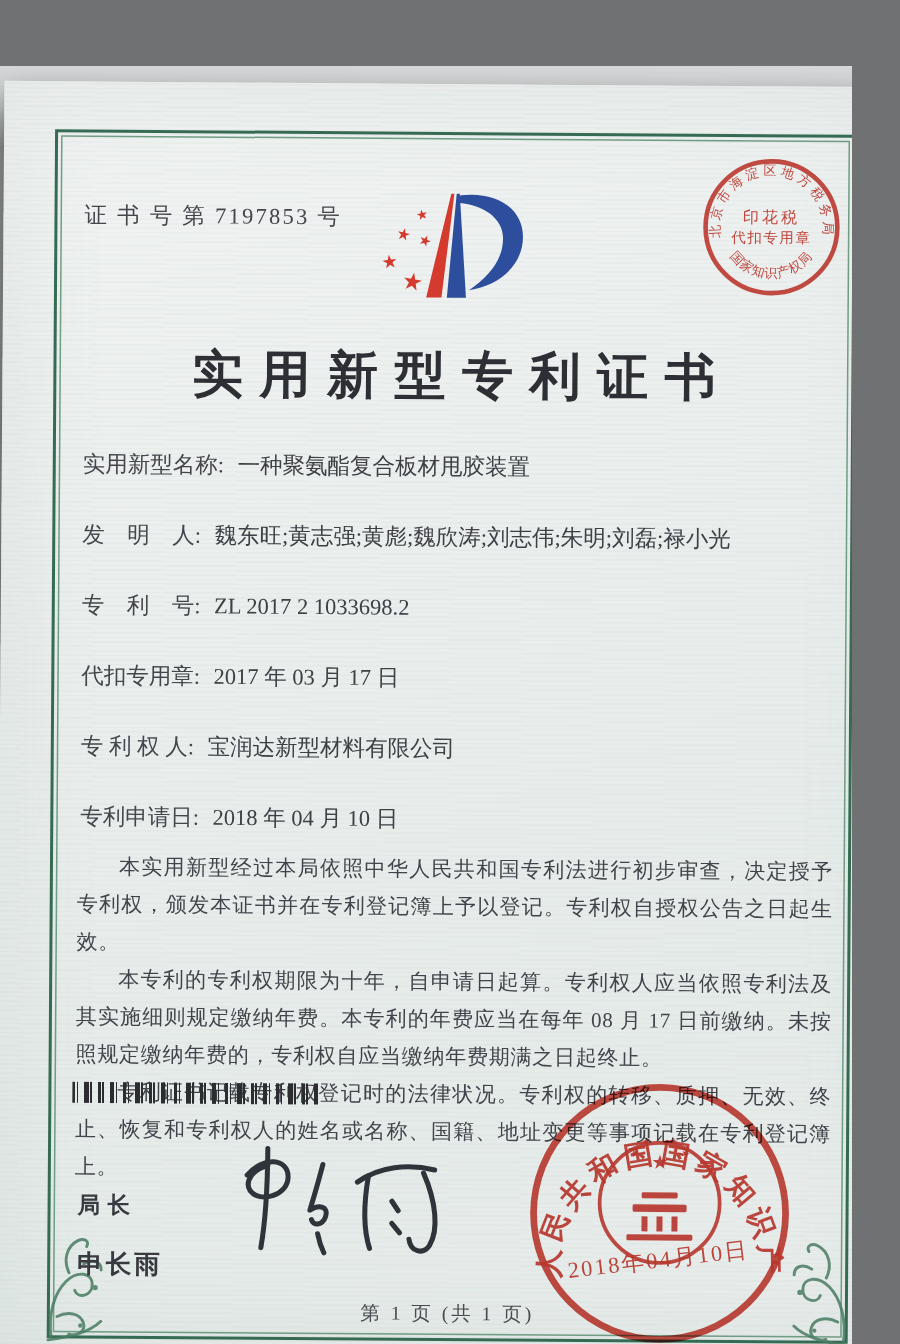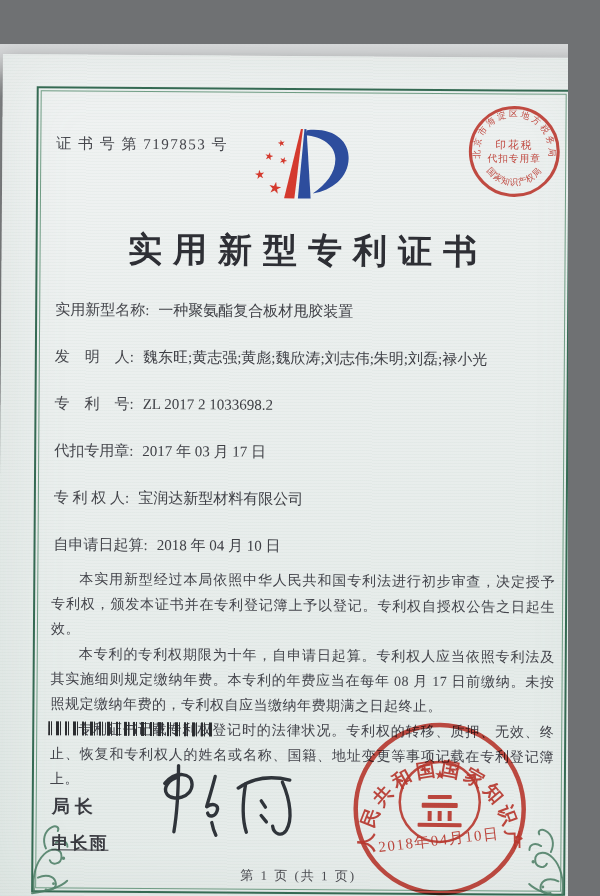--- a/index.html
+++ b/index.html
@@ -39,22 +39,22 @@
   }
   .paras p{margin:0;text-indent:2em;}
   .barcode{
     position:absolute;left:14px;top:633px;width:164px;height:14px;
     background:repeating-linear-gradient(90deg,
       #2b2d30 0 2px, transparent 2px 3px,
       #2b2d30 3px 4px, transparent 4px 8px,
       #2b2d30 8px 11px, transparent 11px 12px,
       #2b2d30 12px 13px, transparent 13px 17px);
   }
-  .sig-title{position:absolute;left:18px;top:706px;font-size:18px;font-weight:bold;letter-spacing:5px;color:#393a40;}
-  .sig-name{position:absolute;left:18px;top:743px;font-size:17px;font-weight:bold;letter-spacing:2px;color:#393a40;text-decoration:underline;}
+  .sig-title{position:absolute;left:18px;top:706px;font-size:15px;font-weight:bold;letter-spacing:5px;color:#393a40;}
+  .sig-name{position:absolute;left:18px;top:743px;font-size:17px;font-weight:bold;letter-spacing:2px;color:#393a40;}
   .sig-svg{position:absolute;left:112px;top:668px;width:168px;height:82px;}
   .footer{position:absolute;left:0;right:0;bottom:7px;text-align:center;font-size:13px;color:#4a4b50;letter-spacing:2px;}
   .ornament{position:absolute;width:78px;height:78px;opacity:.85;}
   .orn-bl{left:-5px;bottom:-7px;}
   .orn-br{right:-5px;bottom:-7px;transform:scaleX(-1);}
   .stamp{position:absolute;mix-blend-mode:multiply;}
   .tax-stamp{left:464px;top:46px;width:96px;height:96px;}
   .cnipa-seal{left:352px;top:662px;width:180px;height:180px;}
   .seal-red{fill:rgba(204,60,50,.92);}
   svg text{font-family:"Liberation Serif","DejaVu Serif",serif;}
@@ -123,21 +123,21 @@
         <div class="field-row">
           <span class="lab">专　利　号:</span><span class="val">ZL 2017 2 1033698.2</span>
         </div>
         <div class="field-row">
           <span class="lab">代扣专用章:</span><span class="val">2017 年 03 月 17 日</span>
         </div>
         <div class="field-row">
           <span class="lab">专 利 权 人:</span><span class="val">宝润达新型材料有限公司</span>
         </div>
         <div class="field-row">
-          <span class="lab">自申请日起算:</span><span class="val">2018 年 04 月 10 日</span>
+          <span class="lab">专利申请日:</span><span class="val">2018 年 04 月 10 日</span>
         </div>
       </div>
 
       <div class="paras">
         <p>本实用新型经过本局依照中华人民共和国专利法进行初步审查，决定授予专利权，颁发本证书并在专利登记簿上予以登记。专利权自授权公告之日起生效。</p>
         <p>本专利的专利权期限为十年，自申请日起算。专利权人应当依照专利法及其实施细则规定缴纳年费。本专利的年费应当在每年 08 月 17 日前缴纳。未按照规定缴纳年费的，专利权自应当缴纳年费期满之日起终止。</p>
         <p>专利证书记载专利权登记时的法律状况。专利权的转移、质押、无效、终止、恢复和专利权人的姓名或名称、国籍、地址变更等事项记载在专利登记簿上。</p>
       </div>
 
       <div class="barcode"></div>

